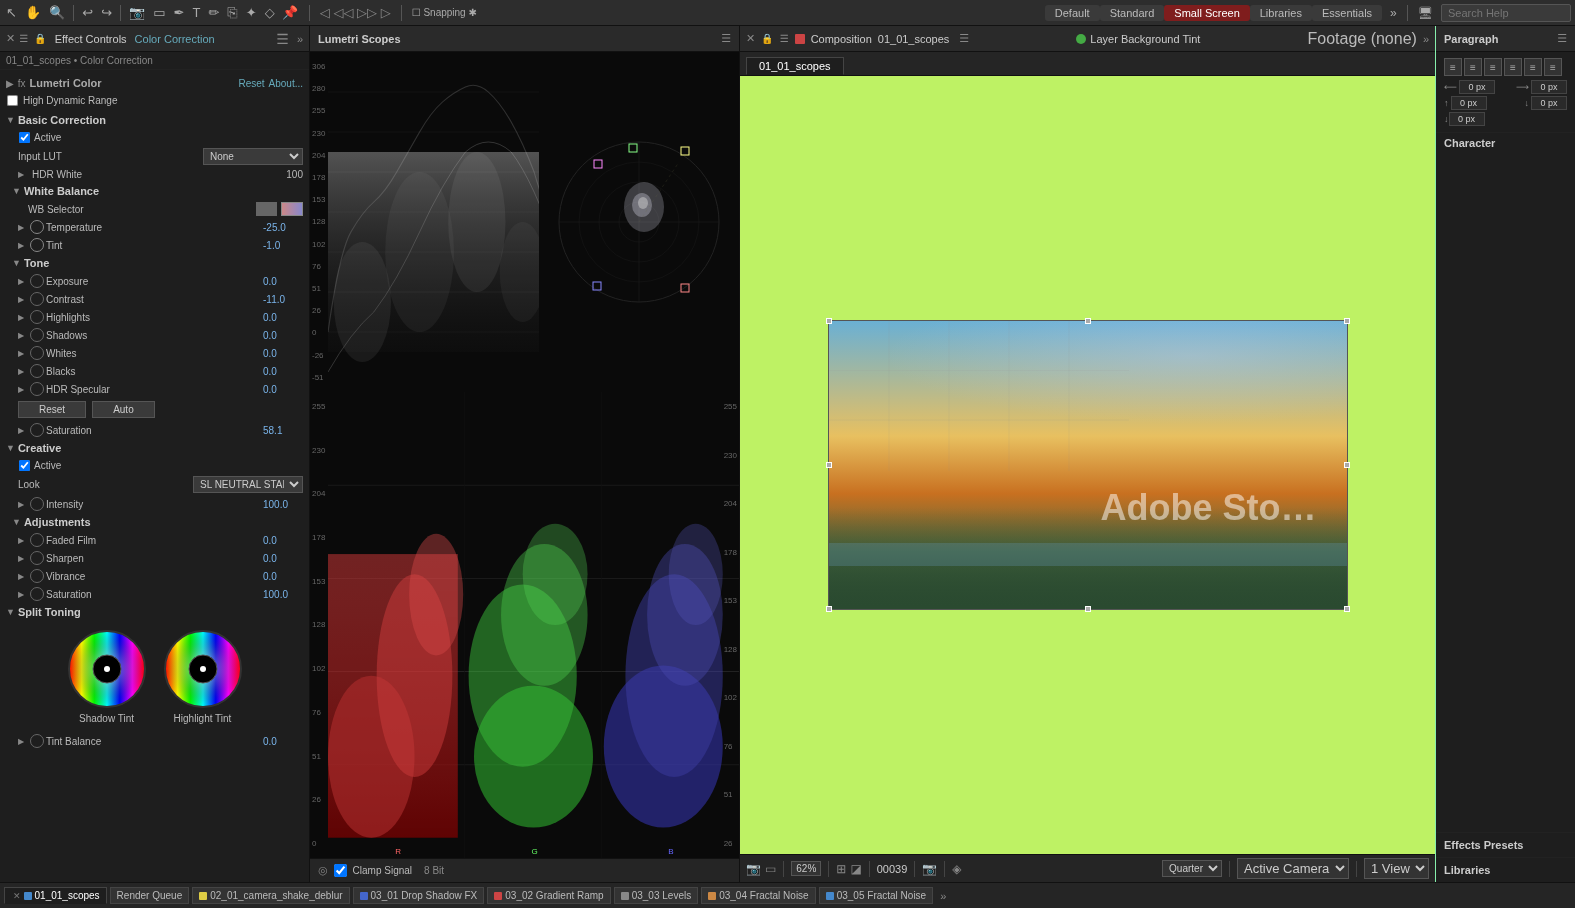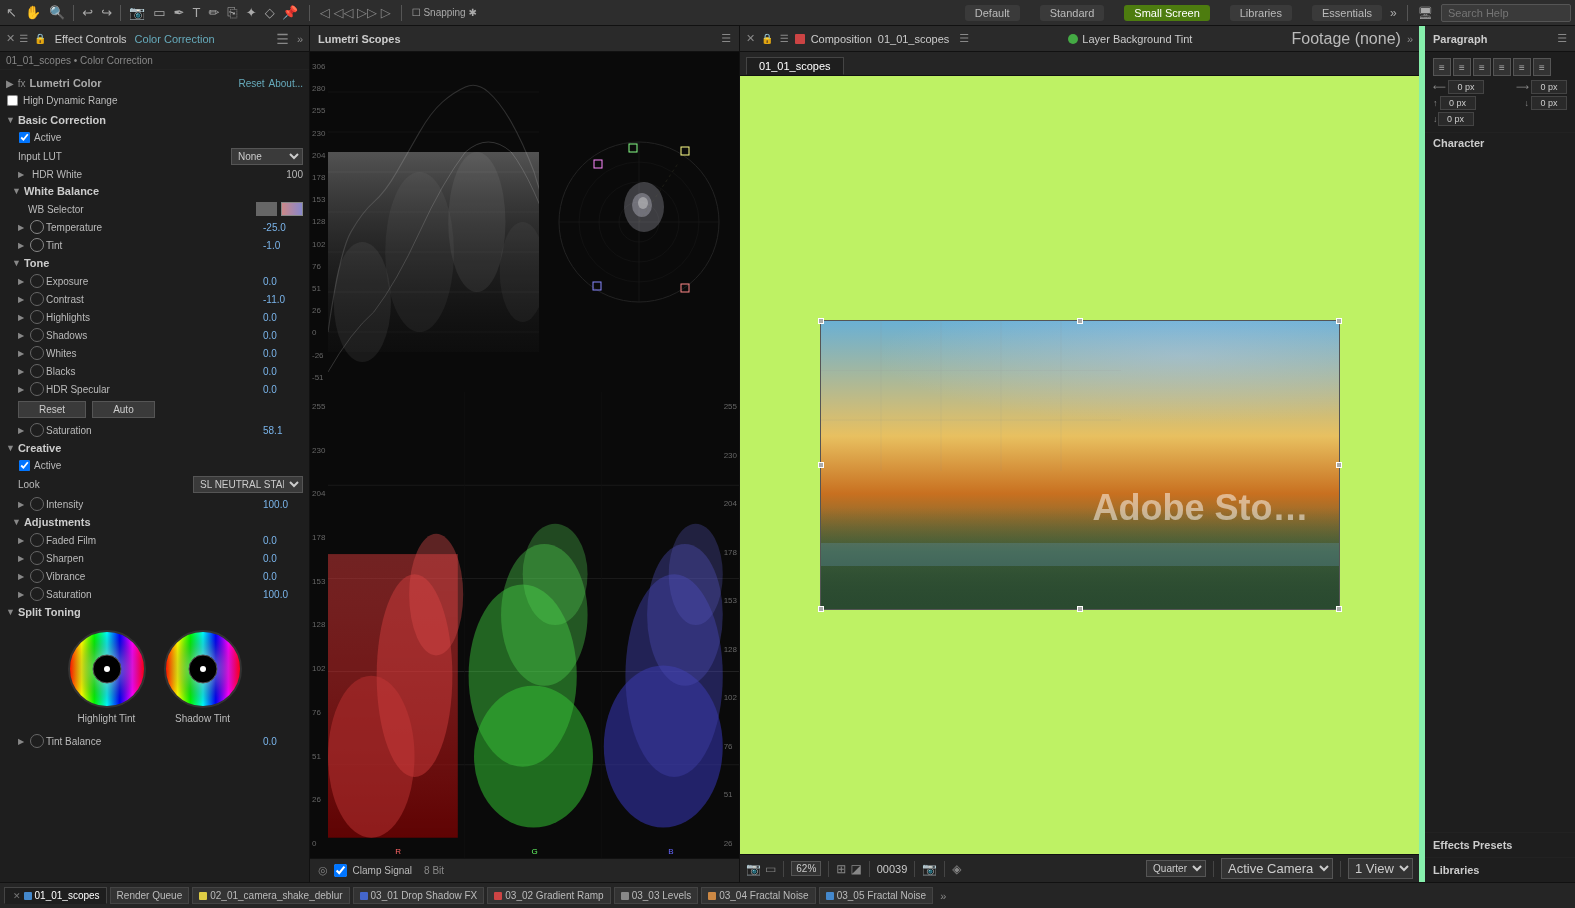--- a/index.html
+++ b/index.html
@@ -20,30 +20,30 @@
       display: flex;
       align-items: center;
       padding: 0 4px;
       border-bottom: 1px solid #111;
       gap: 6px;
     }
     .toolbar-icons { display: flex; gap: 4px; align-items: center; }
     .toolbar-icon { color: #aaa; font-size: 13px; cursor: pointer; padding: 1px 2px; }
     .toolbar-sep { width: 1px; background: #555; height: 16px; margin: 0 2px; }
     .toolbar-spacer { flex: 1; }
-    .workspace-tabs { display: flex; gap: 20px; }
+    .workspace-tabs { display: flex; gap: 0; }
     .workspace-tab {
       padding: 2px 10px;
       background: #3a3a3a;
       border-radius: 3px;
       cursor: pointer;
       color: #bbb;
       font-size: 11px;
     }
-    .workspace-tab.active { background: #4d7c0f; color: #fff; }
+    .workspace-tab.active { background: #7f1d1d; color: #fff; }
     .search-box {
       background: #3a3a3a;
       border: 1px solid #555;
       color: #ccc;
       padding: 2px 6px;
       font-size: 11px;
       width: 130px;
       border-radius: 2px;
     }
     .more-btn { color: #aaa; padding: 2px; cursor: pointer; font-size: 12px; }
@@ -127,21 +127,21 @@
       padding: 2px 6px 2px 18px;
       gap: 18px;
     }
     .lut-label { color: #bbb; font-size: 10px; flex: 1; }
     .lut-select {
       background: #3a3a3a;
       border: 1px solid #555;
       color: #ccc;
       font-size: 10px;
       padding: 1px 2px;
-      width: 72px;
+      width: 100px;
     }
 
     .hdr-row {
       display: flex;
       align-items: center;
       padding: 2px 6px 2px 18px;
       gap: 4px;
     }
     .hdr-row .prop-arrow { font-size: 8px; }
     .hdr-name { color: #bbb; font-size: 10px; flex: 1; }
@@ -366,23 +366,23 @@
     .view-select {
       background: #333;
       border: 1px solid #555;
       color: #ccc;
       font-size: 13px;
       padding: 1px 2px;
     }
 
     
     .right-panel {
-      width: 156px;
+      width: 140px;
       background: #1e1e1e;
-      border-left: 6px solid #86efac;
+      border-left: 1px solid #86efac;
       display: flex;
       flex-direction: column;
     }
     .right-panel-header {
       background: #2a2a2a;
       padding: 4px 8px;
       border-bottom: 1px solid #111;
       display: flex;
       align-items: center;
       height: 26px;
@@ -740,20 +740,46 @@
       <div class="section-header">
         <span class="section-arrow">▼</span>
         <span class="section-title">Split Toning</span>
       </div>
 
       <div class="color-wheel-section">
         <div class="color-wheel-item">
           <div class="color-wheel-canvas">
             <svg width="80" height="80" viewBox="0 0 80 80">
               <defs>
+                <radialGradient id="rg1" cx="50%" cy="50%" r="50%">
+                  <stop offset="0%" stop-color="white"></stop>
+                  <stop offset="100%" stop-color="transparent"></stop>
+                </radialGradient>
+                <linearGradient id="hue1" x1="0%" y1="0%" x2="100%" y2="0%">
+                  <stop offset="0%" stop-color="#f00"></stop>
+                  <stop offset="16.7%" stop-color="#ff0"></stop>
+                  <stop offset="33.3%" stop-color="#0f0"></stop>
+                  <stop offset="50%" stop-color="#0ff"></stop>
+                  <stop offset="66.7%" stop-color="#00f"></stop>
+                  <stop offset="83.3%" stop-color="#f0f"></stop>
+                  <stop offset="100%" stop-color="#f00"></stop>
+                </linearGradient>
+              </defs>
+              <circle cx="40" cy="40" r="38" fill="url(#hue1)" stroke="#333" stroke-width="2"></circle>
+              <circle cx="40" cy="40" r="38" fill="url(#rg1)" opacity="0.7"></circle>
+              <circle cx="40" cy="40" r="14" fill="black" stroke="#555" stroke-width="1"></circle>
+              <circle cx="40" cy="40" r="3" fill="white"></circle>
+            </svg>
+          </div>
+          <span class="wheel-label">Shadow Tint</span>
+        </div>
+        <div class="color-wheel-item">
+          <div class="color-wheel-canvas">
+            <svg width="80" height="80" viewBox="0 0 80 80">
+              <defs>
                 <radialGradient id="rg2" cx="50%" cy="50%" r="50%">
                   <stop offset="0%" stop-color="white"></stop>
                   <stop offset="100%" stop-color="transparent"></stop>
                 </radialGradient>
                 <linearGradient id="hue2" x1="0%" y1="0%" x2="100%" y2="0%">
                   <stop offset="0%" stop-color="#f00"></stop>
                   <stop offset="16.7%" stop-color="#ff0"></stop>
                   <stop offset="33.3%" stop-color="#0f0"></stop>
                   <stop offset="50%" stop-color="#0ff"></stop>
                   <stop offset="66.7%" stop-color="#00f"></stop>
@@ -761,46 +787,20 @@
                   <stop offset="100%" stop-color="#f00"></stop>
                 </linearGradient>
               </defs>
               <circle cx="40" cy="40" r="38" fill="url(#hue2)" stroke="#333" stroke-width="2"></circle>
               <circle cx="40" cy="40" r="38" fill="url(#rg2)" opacity="0.7"></circle>
               <circle cx="40" cy="40" r="14" fill="black" stroke="#555" stroke-width="1"></circle>
               <circle cx="40" cy="40" r="3" fill="white"></circle>
             </svg>
           </div>
           <span class="wheel-label">Highlight Tint</span>
-        </div>
-        <div class="color-wheel-item">
-          <div class="color-wheel-canvas">
-            <svg width="80" height="80" viewBox="0 0 80 80">
-              <defs>
-                <radialGradient id="rg1" cx="50%" cy="50%" r="50%">
-                  <stop offset="0%" stop-color="white"></stop>
-                  <stop offset="100%" stop-color="transparent"></stop>
-                </radialGradient>
-                <linearGradient id="hue1" x1="0%" y1="0%" x2="100%" y2="0%">
-                  <stop offset="0%" stop-color="#f00"></stop>
-                  <stop offset="16.7%" stop-color="#ff0"></stop>
-                  <stop offset="33.3%" stop-color="#0f0"></stop>
-                  <stop offset="50%" stop-color="#0ff"></stop>
-                  <stop offset="66.7%" stop-color="#00f"></stop>
-                  <stop offset="83.3%" stop-color="#f0f"></stop>
-                  <stop offset="100%" stop-color="#f00"></stop>
-                </linearGradient>
-              </defs>
-              <circle cx="40" cy="40" r="38" fill="url(#hue1)" stroke="#333" stroke-width="2"></circle>
-              <circle cx="40" cy="40" r="38" fill="url(#rg1)" opacity="0.7"></circle>
-              <circle cx="40" cy="40" r="14" fill="black" stroke="#555" stroke-width="1"></circle>
-              <circle cx="40" cy="40" r="3" fill="white"></circle>
-            </svg>
-          </div>
-          <span class="wheel-label">Shadow Tint</span>
         </div>
       </div>
 
       <div class="prop-row">
         <span class="prop-arrow">▶</span>
         <span class="prop-icon"></span>
         <span class="prop-name">Tint Balance</span>
         <span class="prop-value">0.0</span>
       </div>
 

